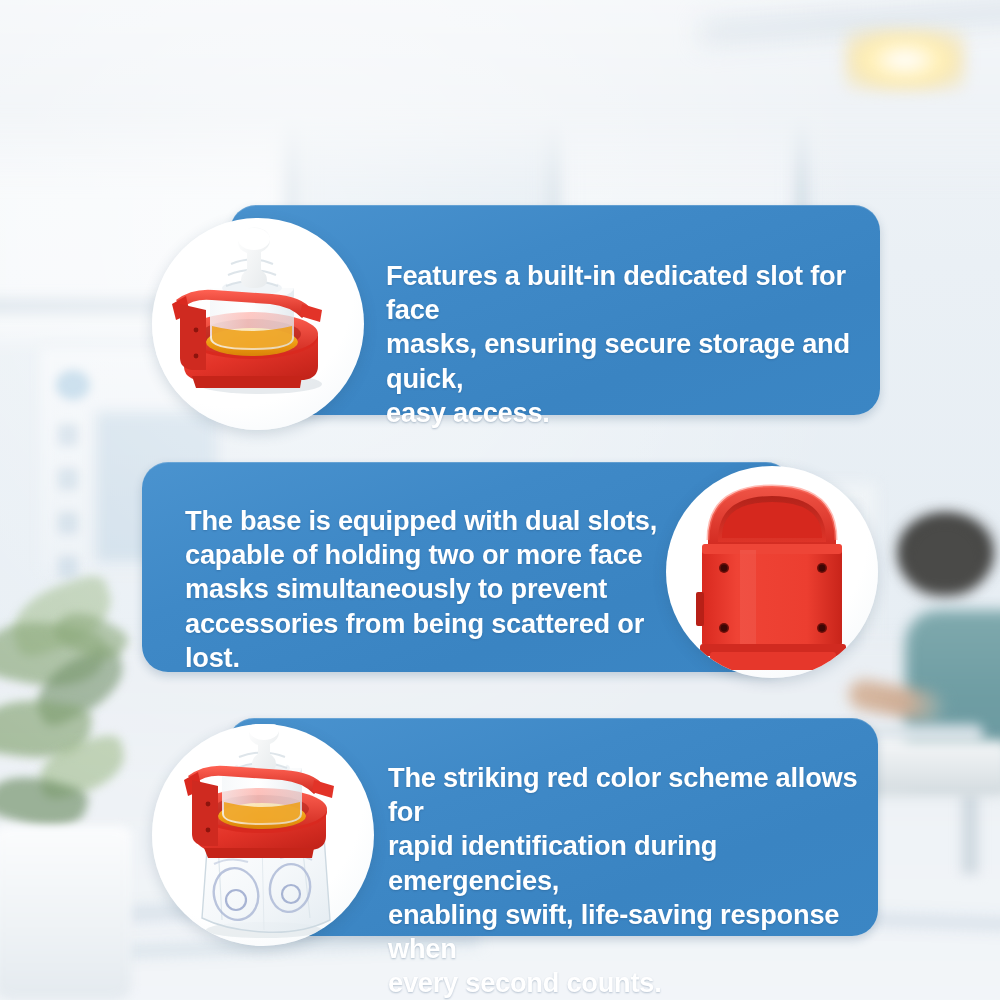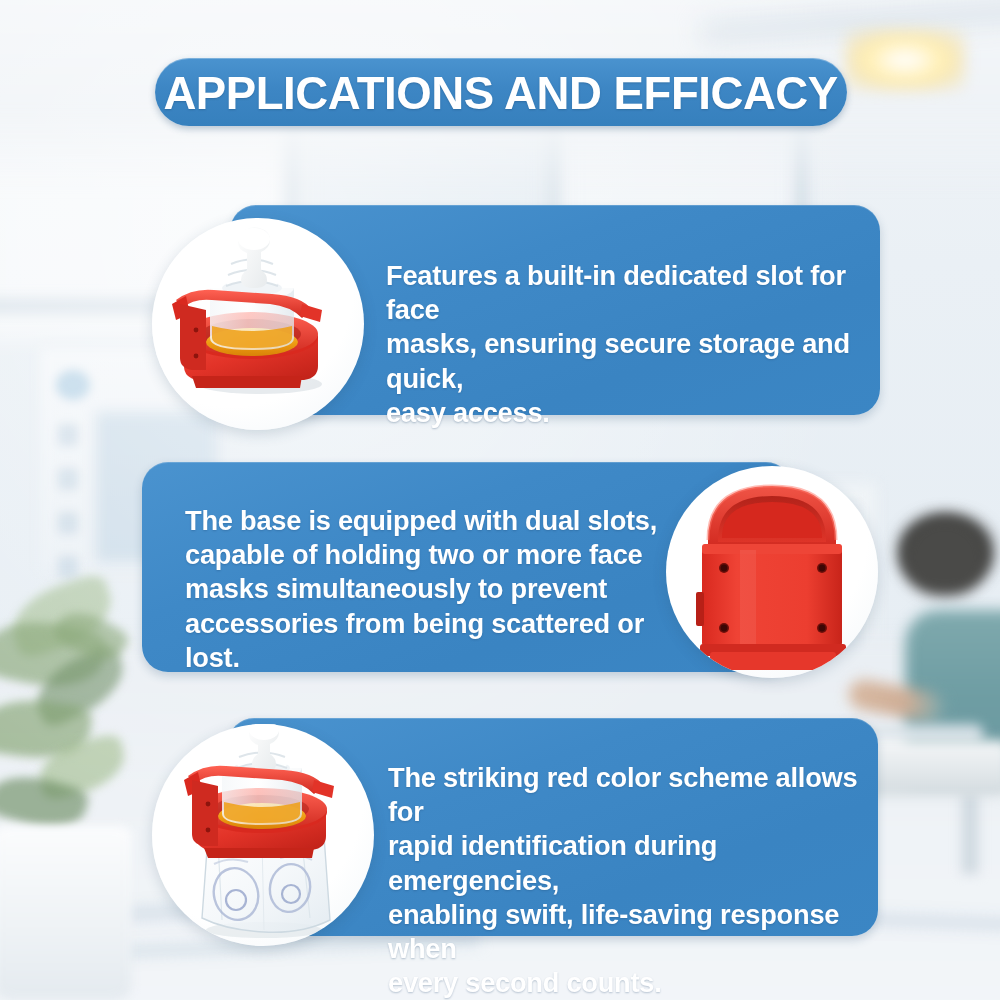--- a/index.html
+++ b/index.html
@@ -259,23 +259,20 @@
     <div class="leaf dk" style="left:32px;top:660px;width:96px;height:52px;transform:rotate(-26deg);"></div>
     <div class="leaf" style="left:-20px;top:700px;width:110px;height:58px;transform:rotate(8deg);"></div>
     <div class="leaf lt" style="left:38px;top:742px;width:88px;height:50px;transform:rotate(-14deg);"></div>
     <div class="leaf dk" style="left:-10px;top:778px;width:96px;height:48px;transform:rotate(16deg);"></div>
     <div class="leaf" style="left:56px;top:616px;width:70px;height:40px;transform:rotate(30deg);"></div>
     <div class="plant-pot"></div>
 
     <div class="haze"></div>
   </div>
 
-  <div class="title-pill">
-    <span class="title-text nosel">APPLICATIONS AND EFFICACY</span>
-  </div>
 
   <div class="panel" style="left:230px;top:205px;width:650px;height:210px;"></div>
 
   <div class="panel-text" style="left:386px;top:258px;width:500px;">Features a built-in dedicated slot for face
 masks, ensuring secure storage and quick,
 easy access.</div>
 
   <div class="circle" style="left:152px;top:218px;width:212px;height:212px;">
     <svg class="prod" viewBox="0 0 212 212">
       <defs>

